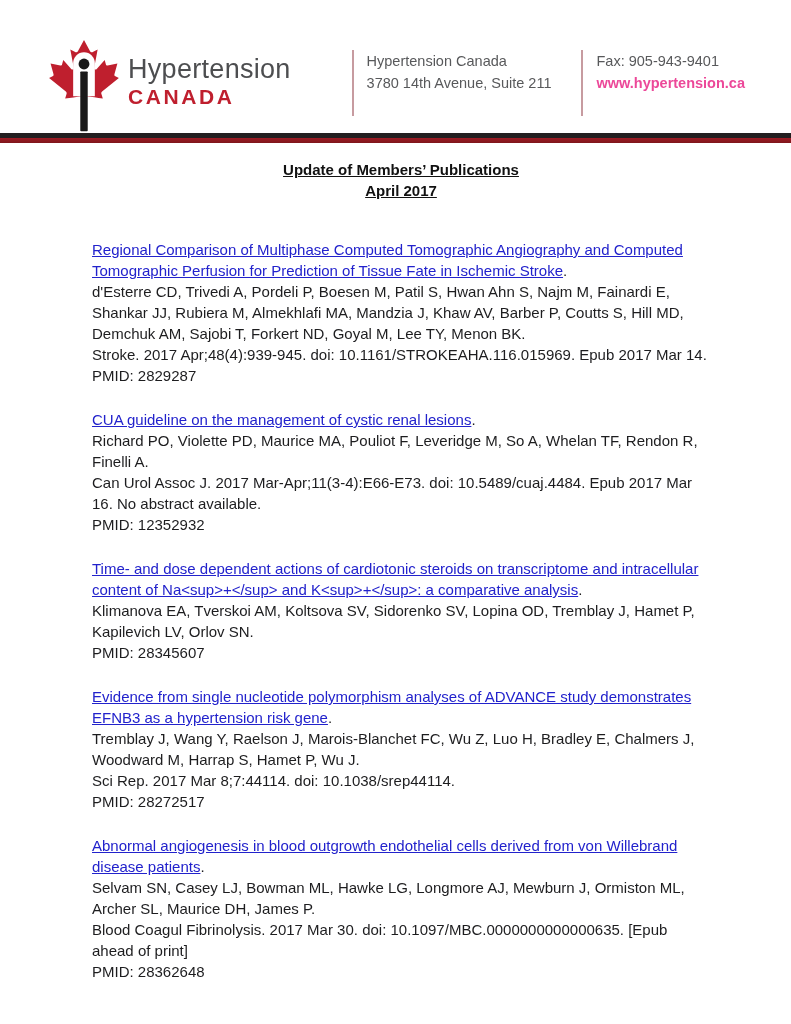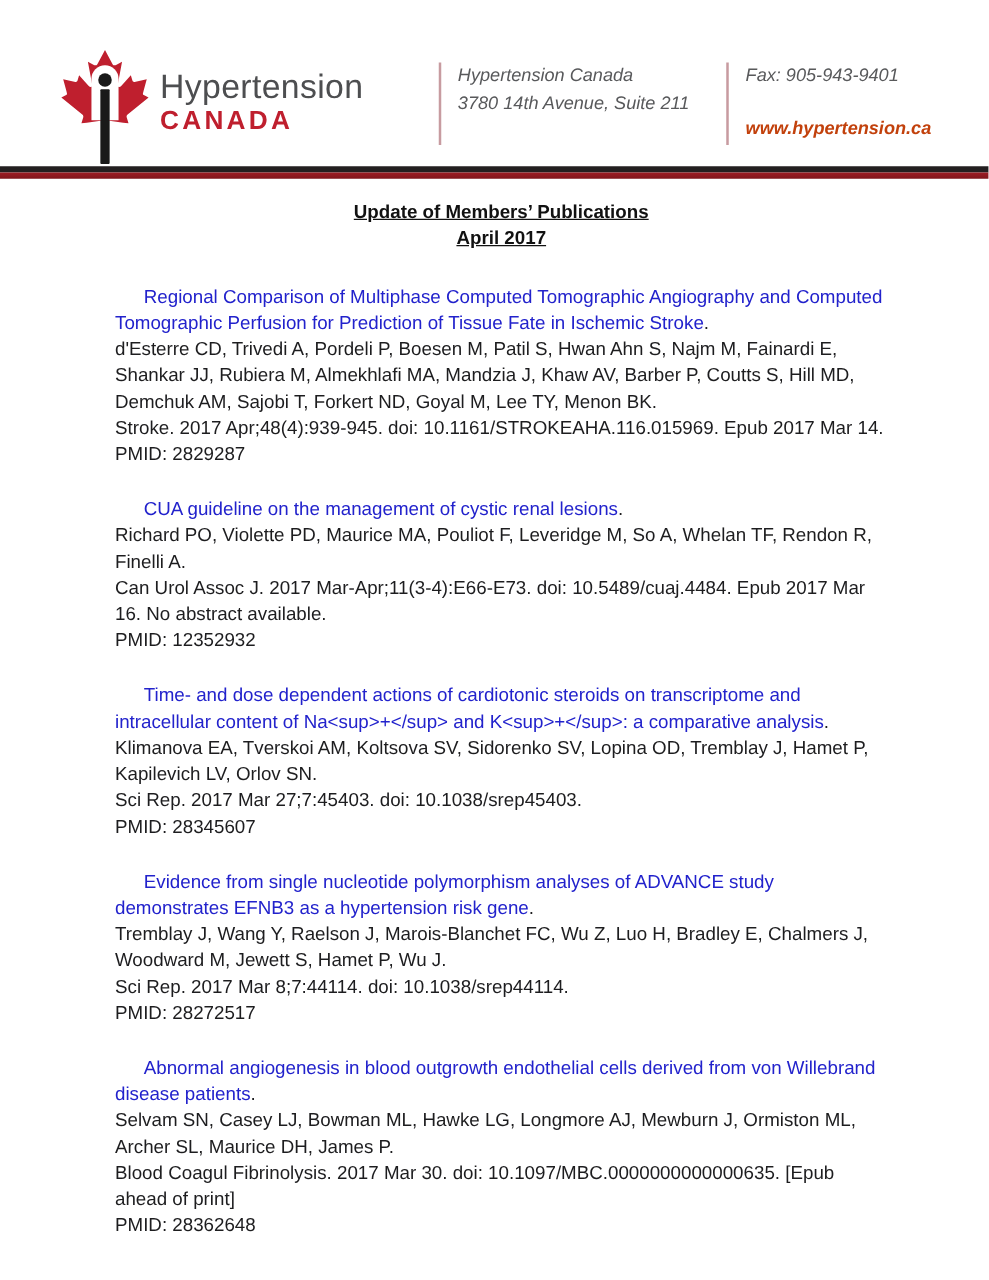--- a/index.html
+++ b/index.html
@@ -23,37 +23,37 @@
   .logo{display:flex;align-items:flex-start;}
   .leaf-svg{width:80px;height:96px;display:block;}
   .brand{margin-left:4px;margin-top:18px;line-height:1;}
   .brand-name{font-size:27px;color:#4d4e50;letter-spacing:.3px;}
   .brand-country{font-size:21px;color:var(--accent_red);letter-spacing:2.6px;margin-top:3px;font-weight:bold;}
   .spacer{flex:1;}
   .addr,.contact{
     border-left:2px solid var(--divider_pink);
     padding-left:13px;margin-top:12px;
     font-size:14.5px;line-height:22px;color:var(--header_text);
-    min-height:66px;white-space:nowrap;font-style:italic;
+    min-height:66px;white-space:nowrap;
   }
   .addr{margin-right:30px;}
-  .contact .website{font-weight:bold;color:#c2410c;margin-top:20px;}
+  .contact .website{font-weight:bold;color:#ec4899;}
   
   .rule-black{height:5px;background:var(--bar_black);}
   .rule-red{height:5px;background:linear-gradient(to bottom,var(--bar_red),#7e161c);}
   
   main{padding:16px 0 0 92px;width:710px;font-size:15px;line-height:21px;}
   .doc-heading{width:618px;text-align:center;}
   .doc-heading h1,.doc-heading h2{
     font-size:15px;line-height:21px;margin:0;font-weight:bold;
     text-decoration:underline;color:#111;
   }
-  .doc-heading{margin-bottom:26px;}
+  .doc-heading{margin-bottom:38px;}
   .pub{width:618px;margin-bottom:23px;}
-  .pub-title a{color:var(--link_blue);cursor:pointer;margin-left:23px;}
+  .pub-title a{color:var(--link_blue);text-decoration:underline;cursor:pointer;}
   .pub-title .dot{color:var(--body_text);}
   .pub-authors,.pub-citation,.pub-pmid{color:var(--body_text);}
 </style>
 </head>
 <body>
 
 <div class="page">
 
   <header>
     <div class="logo">
@@ -98,27 +98,26 @@
     <article class="pub">
       <div class="pub-title"><a>CUA guideline on the management of cystic renal lesions</a><span class="dot">.</span></div>
       <div class="pub-authors">Richard PO, Violette PD, Maurice MA, Pouliot F, Leveridge M, So A, Whelan TF, Rendon R, Finelli A.</div>
       <div class="pub-citation">Can Urol Assoc J. 2017 Mar-Apr;11(3-4):E66-E73. doi: 10.5489/cuaj.4484. Epub 2017 Mar 16. No abstract available.</div>
       <div class="pub-pmid">PMID: 12352932</div>
     </article>
 
     <article class="pub">
       <div class="pub-title"><a>Time- and dose dependent actions of cardiotonic steroids on transcriptome and intracellular content of Na&lt;sup&gt;+&lt;/sup&gt; and K&lt;sup&gt;+&lt;/sup&gt;: a comparative analysis</a><span class="dot">.</span></div>
       <div class="pub-authors">Klimanova EA, Tverskoi AM, Koltsova SV, Sidorenko SV, Lopina OD, Tremblay J, Hamet P, Kapilevich LV, Orlov SN.</div>
-      <div class="pub-citation">Sci Rep. 2017 Mar 27;7:45403. doi: 10.1038/srep45403.</div>
       <div class="pub-pmid">PMID: 28345607</div>
     </article>
 
     <article class="pub">
       <div class="pub-title"><a>Evidence from single nucleotide polymorphism analyses of ADVANCE study demonstrates EFNB3 as a hypertension risk gene</a><span class="dot">.</span></div>
-      <div class="pub-authors">Tremblay J, Wang Y, Raelson J, Marois-Blanchet FC, Wu Z, Luo H, Bradley E, Chalmers J, Woodward M, Jewett S, Hamet P, Wu J.</div>
+      <div class="pub-authors">Tremblay J, Wang Y, Raelson J, Marois-Blanchet FC, Wu Z, Luo H, Bradley E, Chalmers J, Woodward M, Harrap S, Hamet P, Wu J.</div>
       <div class="pub-citation">Sci Rep. 2017 Mar 8;7:44114. doi: 10.1038/srep44114.</div>
       <div class="pub-pmid">PMID: 28272517</div>
     </article>
 
     <article class="pub">
       <div class="pub-title"><a>Abnormal angiogenesis in blood outgrowth endothelial cells derived from von Willebrand disease patients</a><span class="dot">.</span></div>
       <div class="pub-authors">Selvam SN, Casey LJ, Bowman ML, Hawke LG, Longmore AJ, Mewburn J, Ormiston ML, Archer SL, Maurice DH, James P.</div>
       <div class="pub-citation">Blood Coagul Fibrinolysis. 2017 Mar 30. doi: 10.1097/MBC.0000000000000635. [Epub ahead of print]</div>
       <div class="pub-pmid">PMID: 28362648</div>
     </article>

